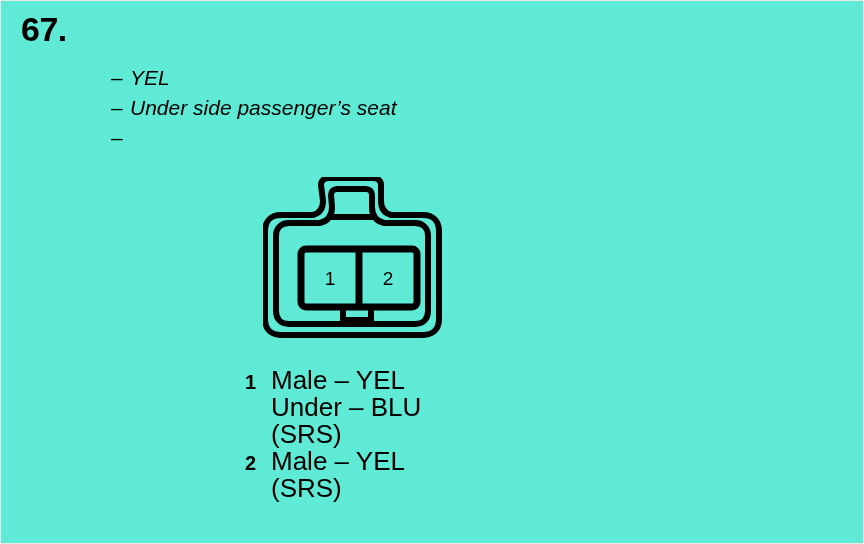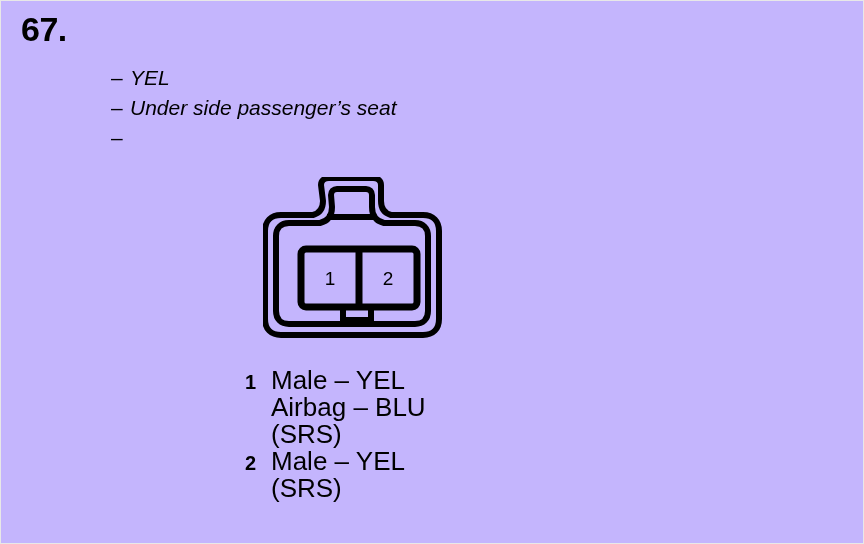--- a/index.html
+++ b/index.html
@@ -8,21 +8,21 @@
     background: #ffffff;
   }
   body {
     font-family: "Liberation Sans", sans-serif;
     color: #000000;
   }
   #page {
     position: relative;
     width: 864px;
     height: 544px;
-    background: #c4b5fd;
+    background: #5eead4;
     overflow: hidden;
     box-sizing: border-box;
     border: 1px solid #e8e8e8;
   }
 
   
   #header {
     position: absolute;
     left: 0;
     top: 6px;
@@ -210,21 +210,21 @@
 
   <div id="legend">
 
     <div class="legend-entry">
       <div class="legend-line">
         <span class="legend-num">1</span>
         <span class="legend-text">Male – YEL</span>
       </div>
       <div class="legend-line">
         <span class="legend-num blank"></span>
-        <span class="legend-text">Airbag – BLU</span>
+        <span class="legend-text">Under – BLU</span>
       </div>
       <div class="legend-line">
         <span class="legend-num blank"></span>
         <span class="legend-text">(SRS)</span>
       </div>
     </div>
 
     <div class="legend-entry">
       <div class="legend-line">
         <span class="legend-num">2</span>

